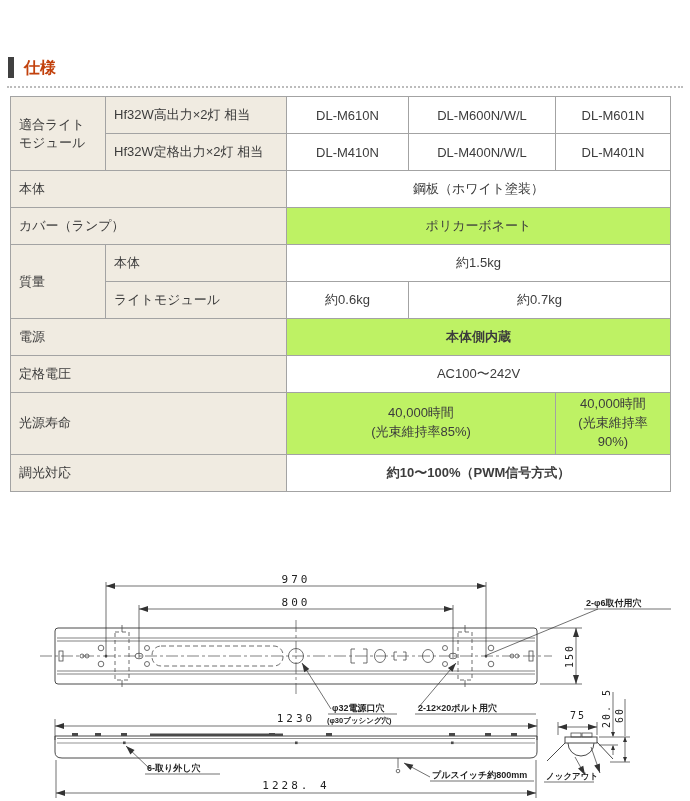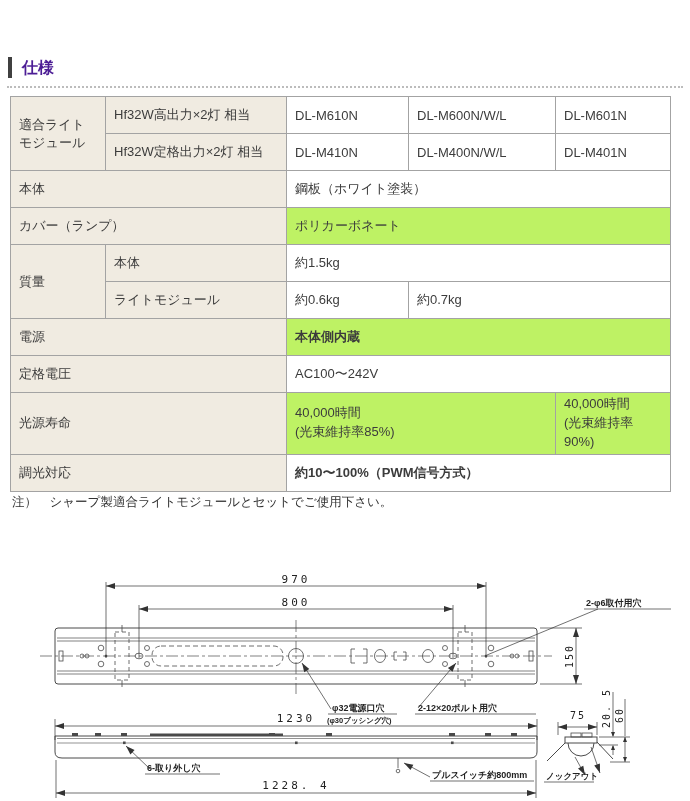--- a/index.html
+++ b/index.html
@@ -7,29 +7,29 @@
         font-family:"Liberation Sans","DejaVu Sans",sans-serif;color:#333;overflow:hidden;}
 
   
   .bar{position:absolute;left:1px;width:684px;height:29px;
        background:linear-gradient(#fdfdfd,#eceeef 70%,#e6e8e9);
        border:1px solid #c7cacc;border-radius:5px;box-shadow:0 1px 2px rgba(0,0,0,.10);}
   .bar .accent{position:absolute;left:7px;top:3px;width:7px;height:23px;background:#1f4a54;}
   .bar .bar-title{position:absolute;left:23px;top:0;line-height:29px;font-size:15px;font-weight:bold;color:#2b2b2b;}
 
   
-  .subhead{position:absolute;left:8px;top:57px;border-left:4px solid #404040;padding-left:10px;
-           font-size:16px;font-weight:bold;color:#4c1d95;line-height:21px;height:21px;}
+  .subhead{position:absolute;left:8px;top:57px;border-left:6px solid #404040;padding-left:10px;
+           font-size:16px;font-weight:bold;color:#c2410c;line-height:21px;height:21px;}
   .dotted{position:absolute;left:7px;top:86px;width:676px;border-bottom:2px dotted #bcbcbc;}
 
   
   table.spec{position:absolute;left:10px;top:96px;border-collapse:collapse;table-layout:fixed;width:660px;}
   table.spec td{border:1px solid #a3a3a3;font-size:13px;color:#3c3c3c;padding:2px 8px;vertical-align:middle;}
   td.lbl{background:#f0ebe1;text-align:left;}
-  td.val{background:#ffffff;text-align:left;}
+  td.val{background:#ffffff;text-align:center;}
   td.alt{background:#bef264;}
   td.pre{white-space:pre-line;line-height:1.45;}
   td.blue{color:#0057ad;font-weight:bold;}
   td.green{color:#4fa051;font-weight:bold;}
   tr.h1{height:37px;} tr.h2{height:56px;}
 
   .note{position:absolute;left:12px;top:494px;font-size:12.5px;color:#333;}
 
   
   .diagram{position:absolute;left:0;top:562px;width:690px;height:239px;}
@@ -103,21 +103,20 @@
       <td class="val alt pre">40,000時間
 (光束維持率90%)</td>
     </tr>
     <tr class="h1">
       <td class="lbl" colspan="2">調光対応</td>
       <td class="val green" colspan="3">約10〜100%（PWM信号方式）</td>
     </tr>
   </tbody>
     </table>
 
-  <div class="note">注）　シャープ製適合ライトモジュールとセットでご使用下さい。</div>
 
 
   <div class="diagram">
   <svg width="690" height="239" viewBox="0 0 690 239">
     <defs>
       <marker id="arw" markerWidth="12" markerHeight="8" refX="11" refY="4" orient="auto-start-reverse" markerUnits="userSpaceOnUse">
         <path d="M11,4 L2,1 L2,7 Z" fill="#333"></path>
       </marker>
     </defs>
 

